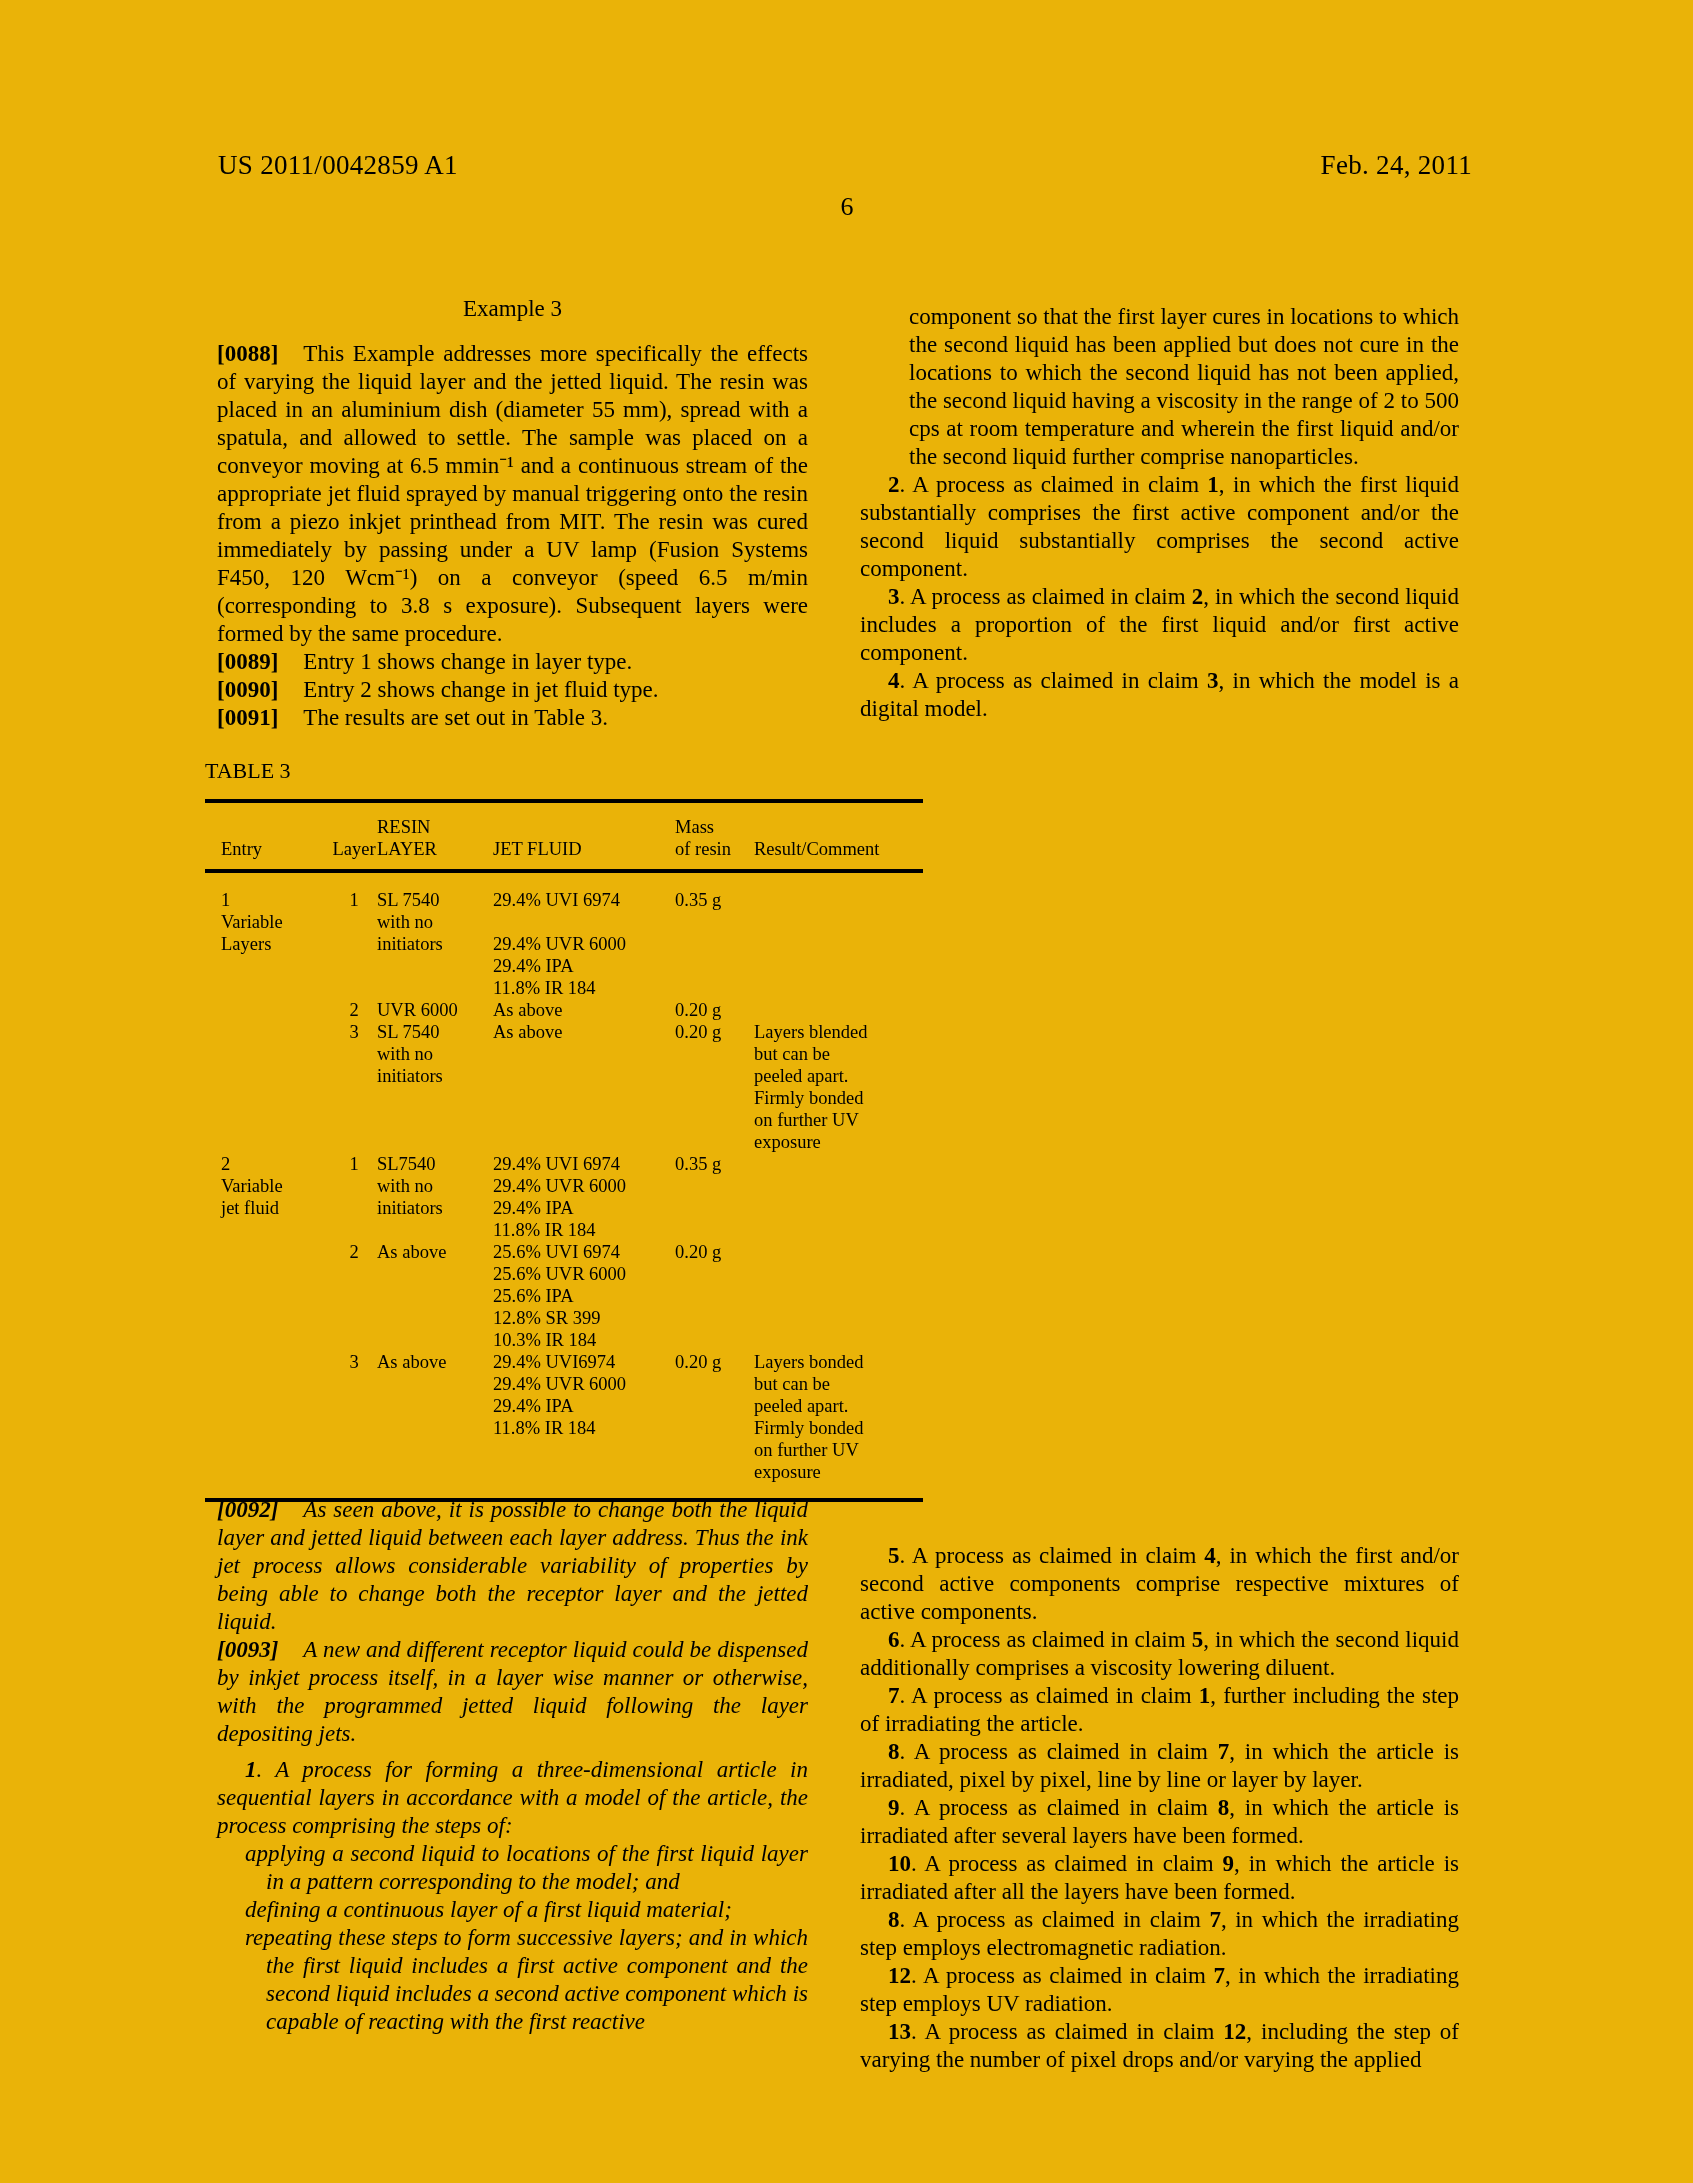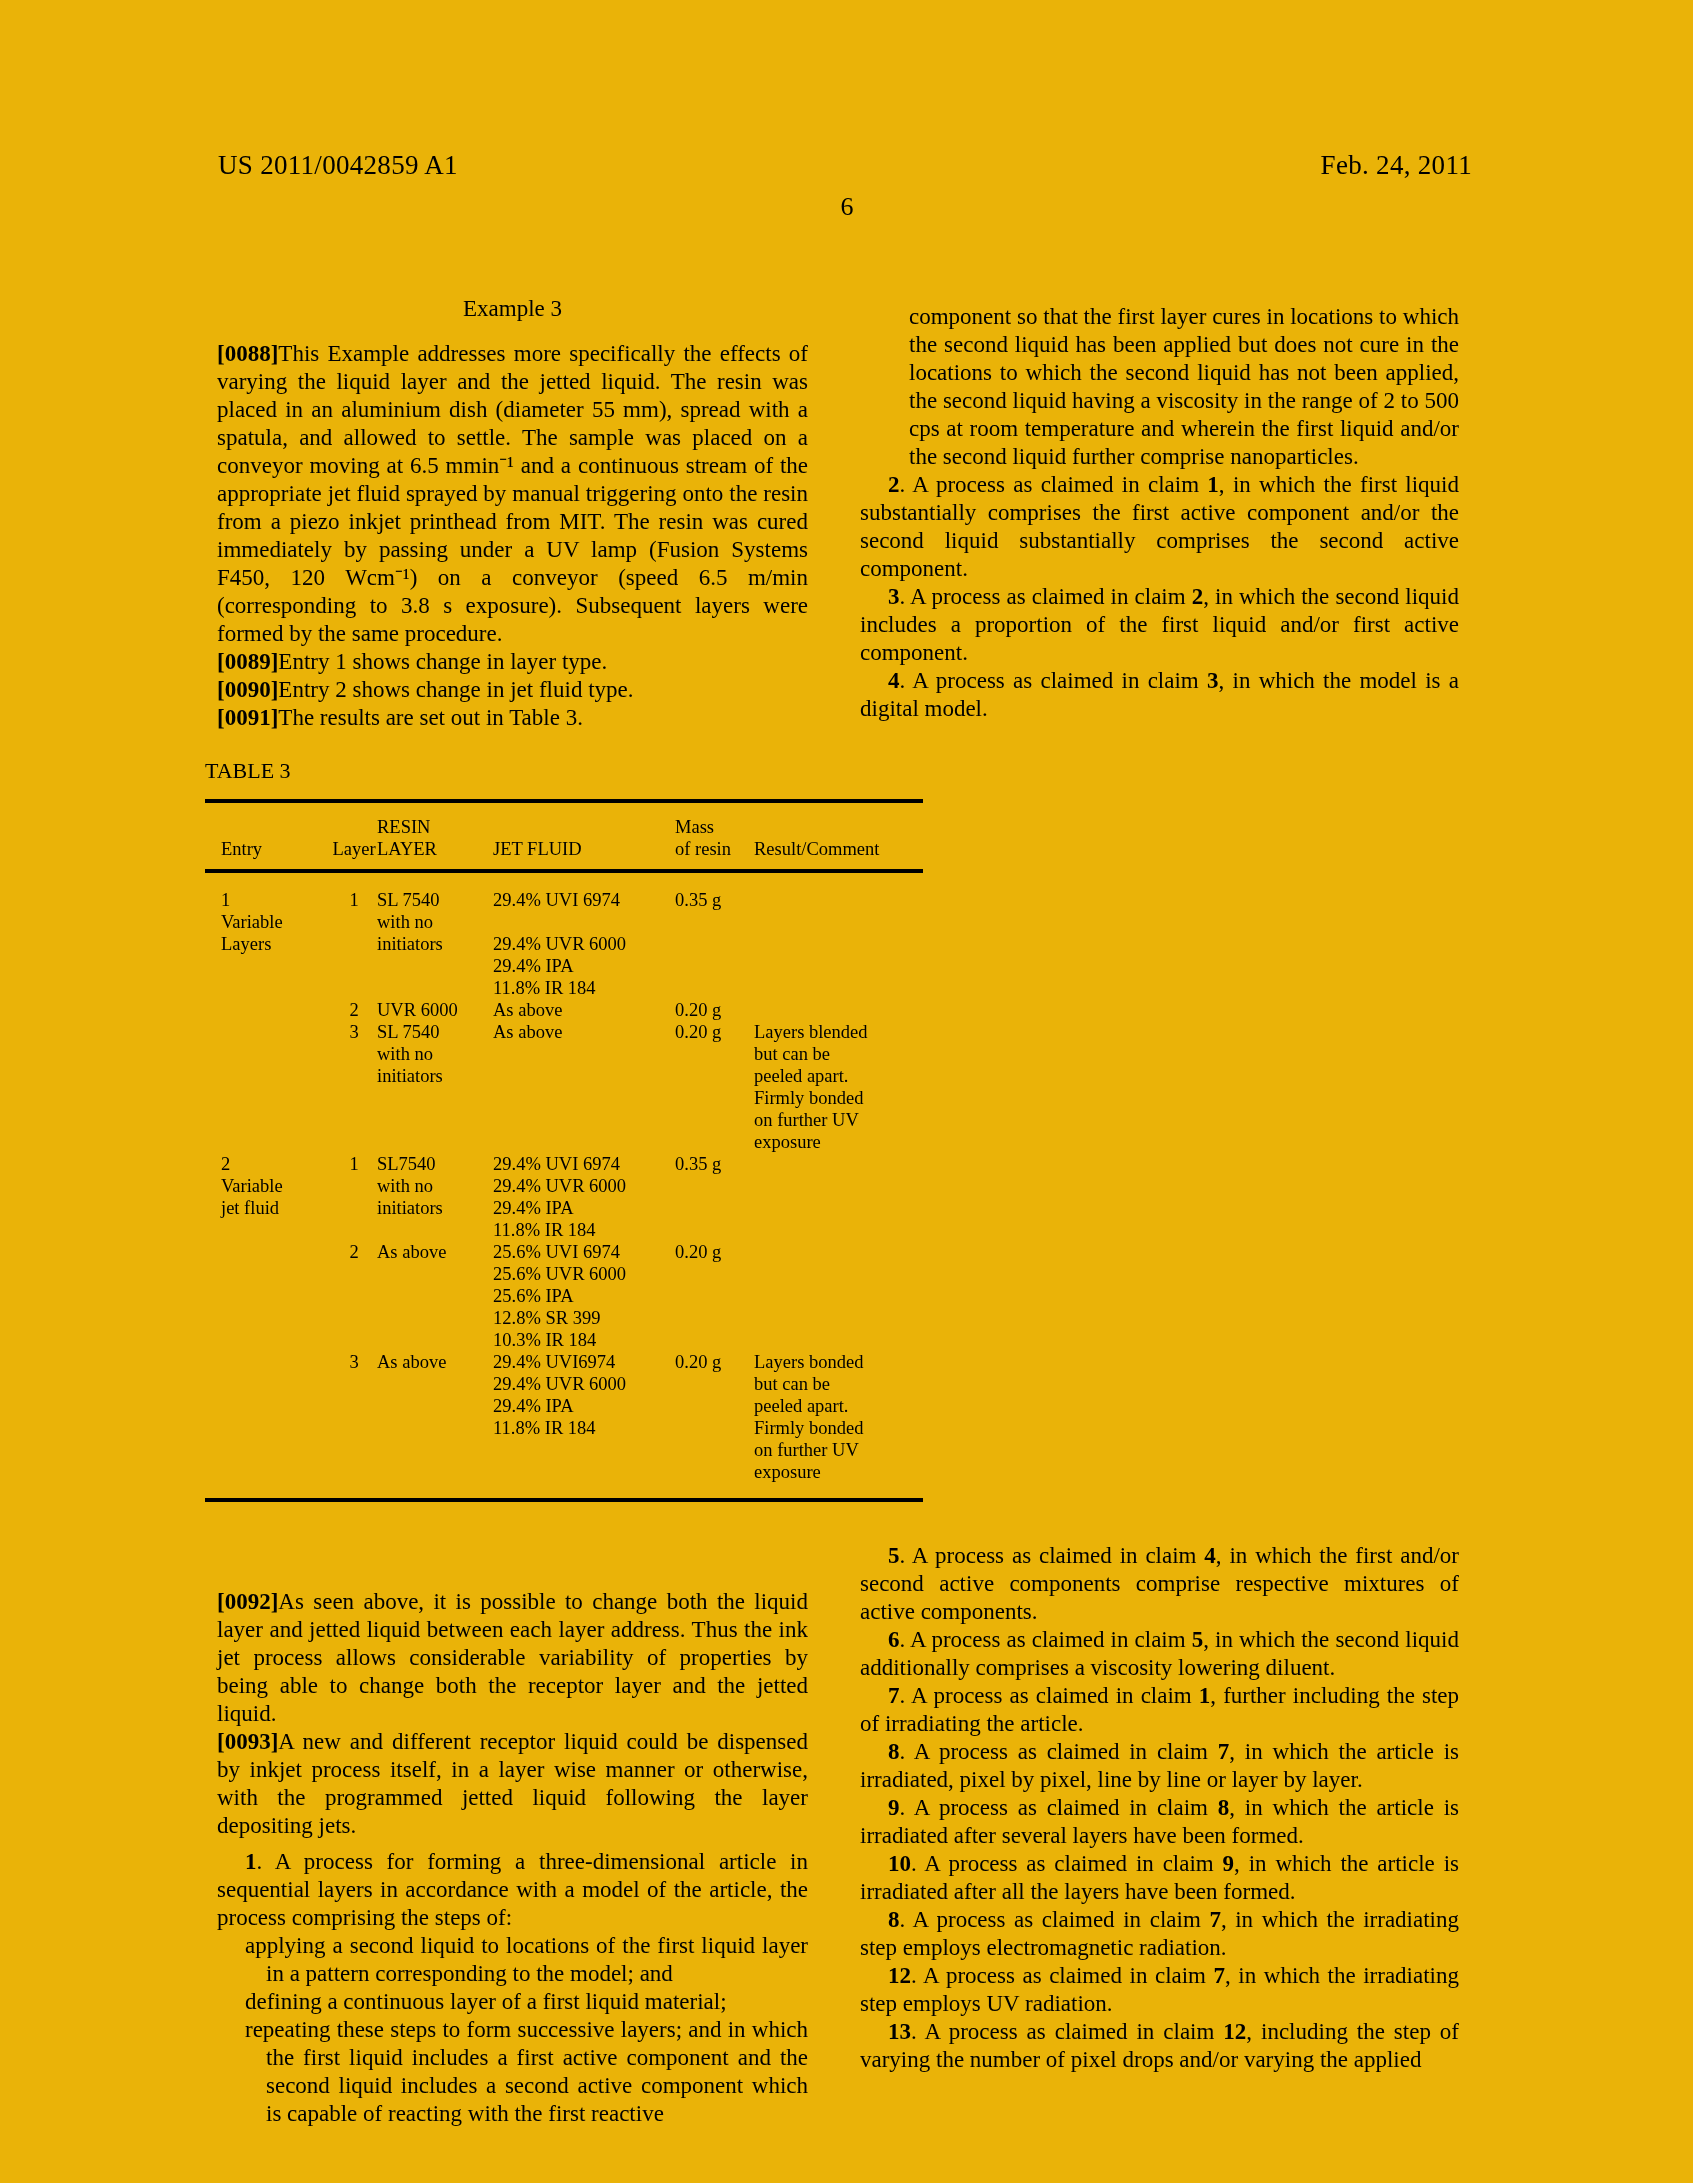--- a/index.html
+++ b/index.html
@@ -9,27 +9,27 @@
     font-family: "Liberation Serif", serif;
     overflow: hidden;
   }
   .hdr { position: absolute; top: 150px; font-size: 27px; letter-spacing: 0.3px; }
   .hdr-left  { left: 218px; }
   .hdr-right { right: 222px; }
   .pagenum { position: absolute; top: 192px; left: 0; width: 100%; text-align: center; font-size: 26px; }
 
   .col { position: absolute; font-size: 23px; line-height: 28px; text-align: justify; }
   .col-left-top     { left: 217px;  top: 295px;  width: 591px; }
-  .col-left-bottom  { left: 217px;  top: 1588px; width: 591px; }
+  .col-left-bottom  { left: 217px;  top: 1496px; width: 591px; font-style: italic; }
   .col-right-top    { left: 860px; top: 303px;  width: 599px; }
   .col-right-bottom { left: 860px; top: 1542px; width: 599px; }
 
   .section-heading { text-align: center; font-weight: normal; font-size: 23px; margin: 0 0 17px 0; }
   p.para  { margin: 0; }
-  .tag    { font-weight: bold; }
+  .tag    { font-weight: bold; margin-right: 25px; }
   .claim  { margin: 0; text-indent: 28px; }
   .claim1-intro { margin: 8px 0 0 0; text-indent: 28px; }
   .claim1-step  { margin: 0; padding-left: 49px; text-indent: -21px; }
   .claim1-cont  { margin: 0; padding-left: 49px; }
 
   .table-title {
     position: absolute; left: 205px; top: 758px; width: 718px;
     font-size: 22px;
   }
   table.patent-table {

